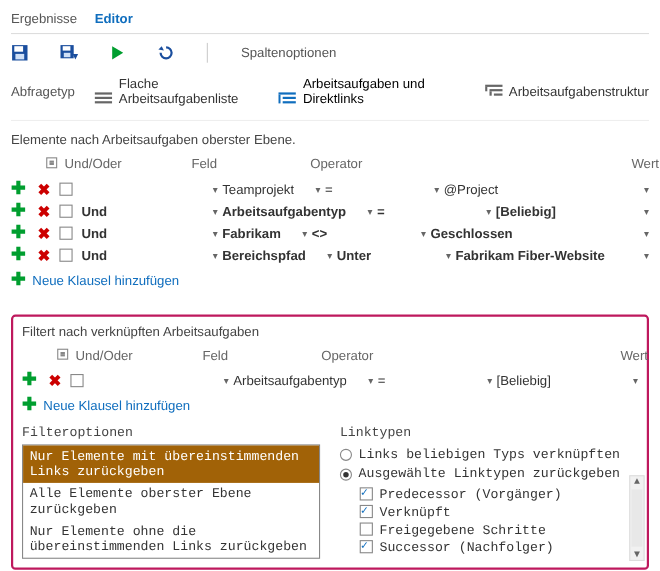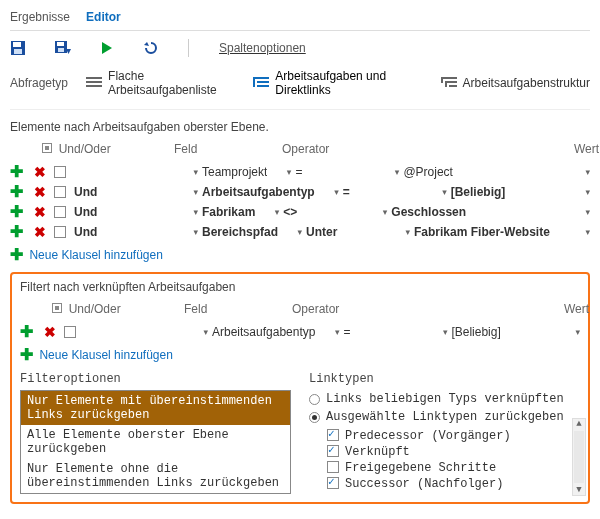--- a/index.html
+++ b/index.html
@@ -1,45 +1,45 @@
 <!DOCTYPE html>
 <html><head>
 <meta charset="utf-8">
 <style>
   * { box-sizing: border-box; }
   body { margin: 0; font-family: "Segoe UI", Arial, sans-serif; font-size: 12px; color: #333; width: 600px; background: #fff; }
   .container { padding: 6px 10px 10px 10px; }
   .tabs { display: flex; gap: 16px; border-bottom: 1px solid #ddd; padding: 4px 0 6px 0; }
   .tab { color: #555; cursor: pointer; }
   .tab.active { color: #106ebe; font-weight: 600; }
-  .toolbar { display: flex; align-items: center; gap: 28px; padding: 8px 0 6px 0; text-decoration: underline; }
+  .toolbar { display: flex; align-items: center; gap: 28px; padding: 8px 0 6px 0; }
   .toolbar .divider { width: 1px; height: 18px; background: #ccc; margin: 0 2px; }
   .toolbar-label { color: #555; }
   .icon { display: inline-flex; align-items: center; justify-content: center; }
   .qtype-row { display: flex; align-items: center; gap: 14px; padding: 4px 0 10px 0; border-bottom: 1px solid #eee; }
   .qtype-label { color: #555; margin-right: 4px; }
-  .qtype-option { display: inline-flex; align-items: center; gap: 6px; color: #333; cursor: pointer; padding: 2px 0; }
+  .qtype-option { display: inline-flex; align-items: flex-end; gap: 6px; color: #333; cursor: pointer; padding: 2px 0; }
   .qtype-option.selected { color: #000000; }
   .section-title { color: #444; padding-top: 10px; padding-bottom: 6px; }
   .filter-header { display: grid; grid-template-columns: 52px 100px auto 20px 80px 20px 1fr 16px; align-items: center; color: #666; padding: 2px 0; gap: 4px; }
   .filter-row { display: grid; grid-template-columns: 20px 16px 16px 100px 20px auto 20px 80px 20px 1fr 16px; align-items: center; padding: 3px 0; gap: 4px; }
   .filter-header .label-andor { grid-column: 1 / span 2; padding-left: 32px; white-space: nowrap; }
   .filter-header .label-field { }
   .filter-header .label-op { }
   .filter-header .label-val { }
   .plus-btn { color: #009e2f; font-weight: bold; font-size: 16px; line-height: 12px; cursor: pointer; }
   .x-btn { color: #c00; font-weight: bold; font-size: 14px; line-height: 12px; cursor: pointer; }
   .dd { color: #666; font-size: 9px; text-align: right; cursor: pointer; }
   .checkbox { width: 12px; height: 12px; border: 1px solid #888; display: inline-block; cursor: pointer; position: relative; }
   .checkbox.checked::after { content: "✓"; position: absolute; top: -3px; left: 0; font-size: 11px; color: #106ebe; font-weight: bold; }
   .cell { color: #333; overflow: hidden; white-space: nowrap; text-overflow: ellipsis; }
   .cell.bold { font-weight: 600; }
   .add-clause { display: flex; align-items: center; gap: 6px; color: #106ebe; cursor: pointer; padding: 6px 0 8px 0; }
   .add-clause .plus-btn { color: #009e2f; }
-  .highlight-box { border: 2px solid #f97316; border-radius: 4px; padding: 6px 8px 8px 8px; margin-top: 2px; }
+  .highlight-box { border: 2px solid #be185d; border-radius: 4px; padding: 6px 8px 8px 8px; margin-top: 16px; }
   .filter-opts-row { display: flex; gap: 18px; margin-top: 2px; font-family: Liberation Mono, monospace; }
   .filter-opts-left { flex: 1; }
   .filter-opts-right { flex: 1; position: relative; }
   .opts-title { color: #444; padding-bottom: 4px; }
   .opts-list { border: 1px solid #888; }
   .opts-item { padding: 3px 6px; cursor: pointer; }
   .opts-item.selected { background: #a16207; color: #fff; }
   .radio-row { display: flex; align-items: center; gap: 6px; padding: 2px 0; }
   .radio { width: 11px; height: 11px; border: 1px solid #888; border-radius: 50%; position: relative; cursor: pointer; }
   .radio.checked::after { content: ""; width: 5px; height: 5px; background: #333; border-radius: 50%; position: absolute; top: 2px; left: 2px; }

